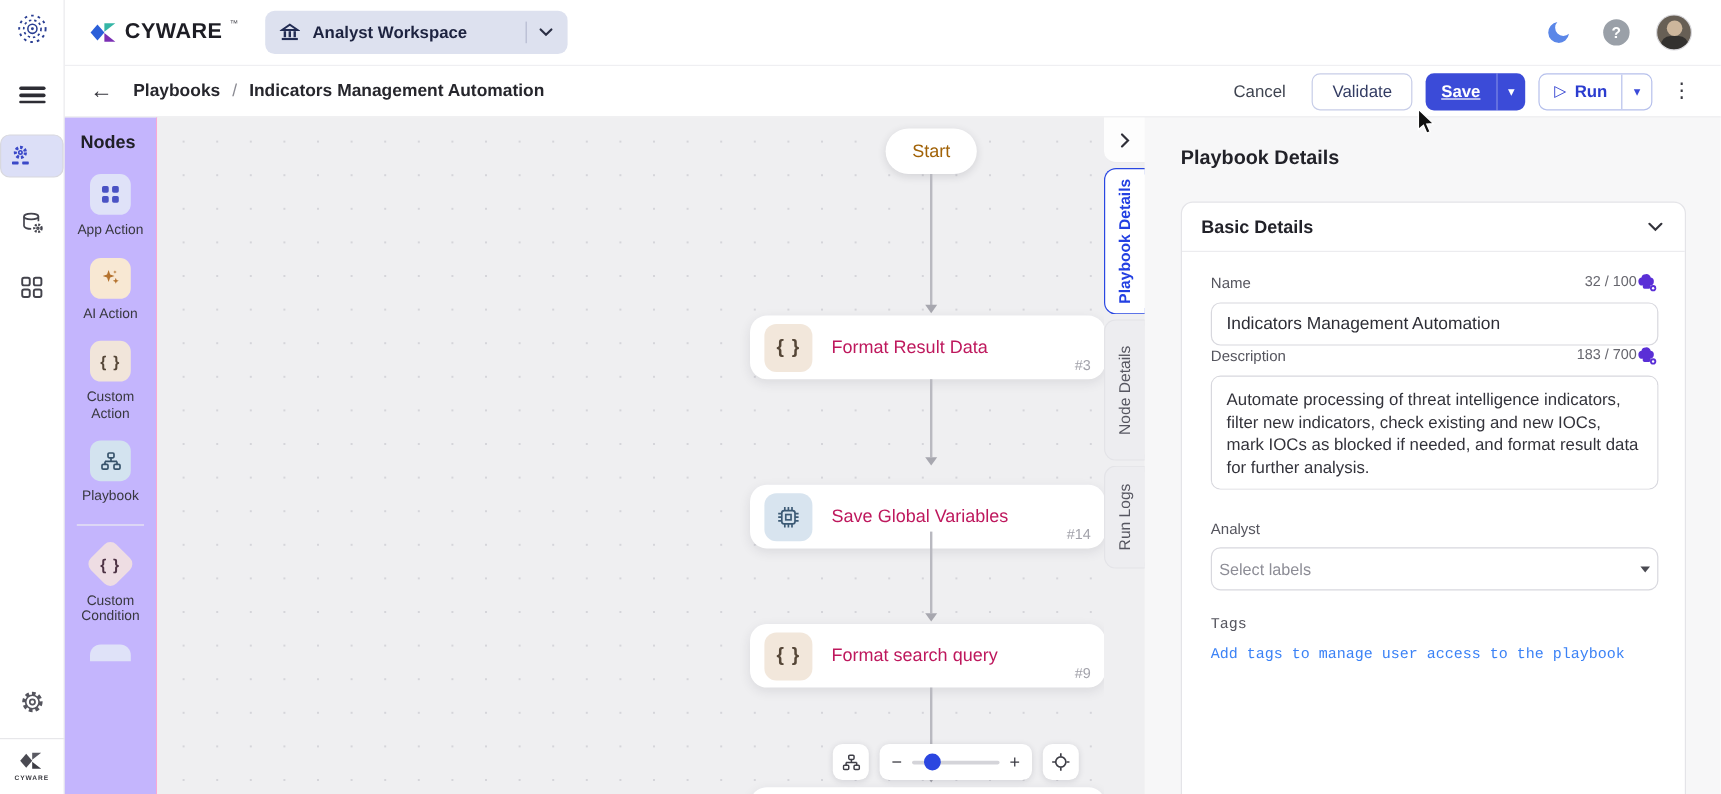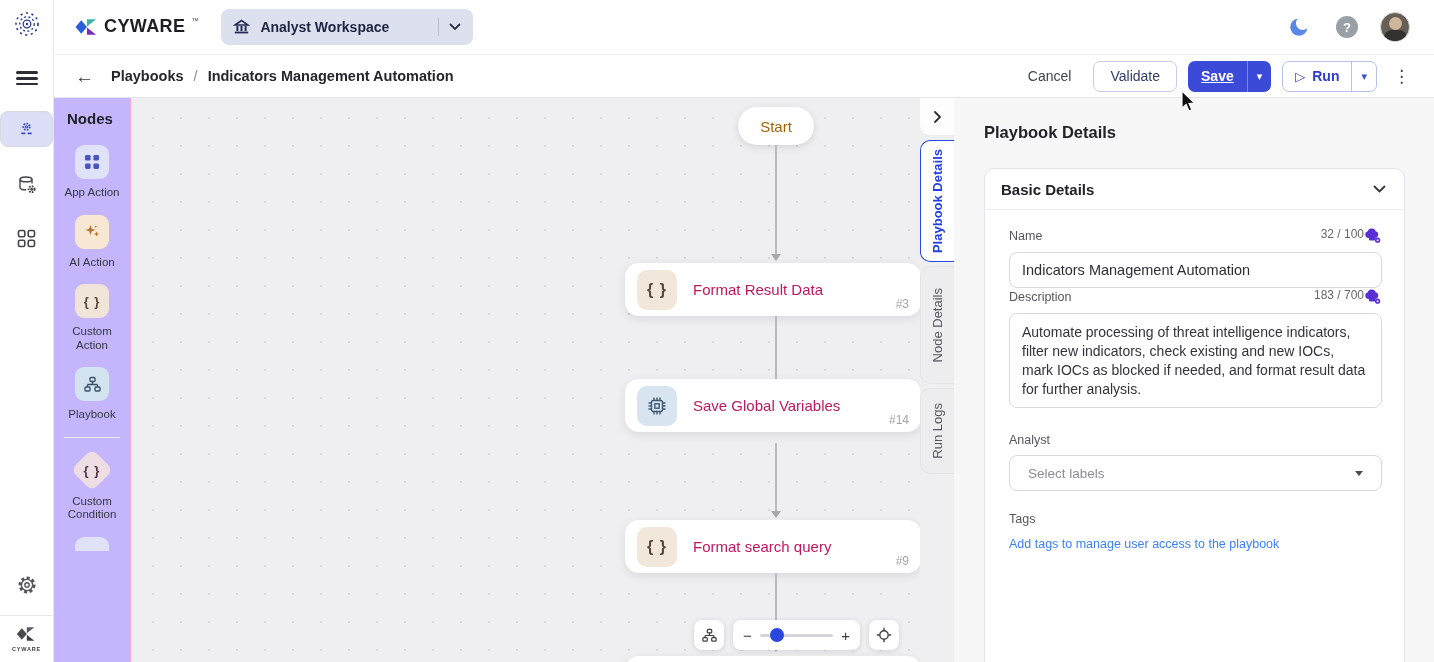--- a/index.html
+++ b/index.html
@@ -119,21 +119,21 @@
   .ai-btn { cursor:pointer; display:flex;}
   .inp { width:100%; height:36px; border:1px solid #d8d8de; border-radius:8px; background:#fff; padding:0 12px;
          font-size:14.5px; color:#2e2e36; font-family:inherit; outline:none;}
   .status-row { display:flex; align-items:center; margin:16px 0 19px;}
   .status-row .f-label{ font-size:13px; color:#4a4a53;}
   .toggle { width:28px; height:16px; border-radius:9px; background:#3b4bd8; position:relative; margin:0 10px 0 43px; cursor:pointer;}
   .toggle .knob { position:absolute; right:1.5px; top:1.5px; width:13px; height:13px; border-radius:50%; background:#fff;}
   .status-val { font-size:13.5px; color:#33333b;}
   textarea.inp { height:95px; padding:9px 12px; resize:none; font-size:14px; line-height:1.35; color:#33333b;}
   .sel { width:100%; height:36px; border:1px solid #d8d8de; border-radius:8px; background:#fff; display:flex;
-         align-items:center; justify-content:space-between; padding:0 18px; cursor:pointer; margin-bottom:0;}
+         align-items:center; justify-content:space-between; padding:0 6px; cursor:pointer; margin-bottom:0;}
   .sel .ph { font-size:13.5px; color:#8d8d96;}
   .careting { width:0; height:0; border-left:4.5px solid transparent; border-right:4.5px solid transparent; border-top:5.5px solid #4a4a52;}
   .group { margin-bottom:21px;}
   .helper { font-size:12.5px; color:#3b82f6; margin-top:11px;}
   .cursor { position:absolute; left:1180px; top:90px; z-index:50; pointer-events:none;}
 </style>
 </head>
 <body>
 
 <div class="rail">
@@ -331,21 +331,21 @@
         <span class="nico tan">
             <span class="braces">{ }</span>
           </span>
         <span class="ntitle">Format Result Data</span>
         <span class="nid">#3</span>
       </div>
 
       <div class="edge" style="left:644px; top:218px; height:65px;"></div>
       <div class="arrowhead" style="left:640px; top:283px;"></div>
 
-      <div class="cnode" style="top:281px;text-align:right;">
+      <div class="cnode" style="top:306px;text-align:right;">
         <span class="nico blue">
           <svg width="20" height="20" viewBox="0 0 20 20" fill="none" stroke="#3c5a75" stroke-width="1.4">
             <rect x="4.5" y="4.5" width="11" height="11" rx="2"></rect>
             <rect x="7.8" y="7.8" width="4.4" height="4.4"></rect>
             <path d="M7 1.5 v3 M10 1.5 v3 M13 1.5 v3 M7 15.5 v3 M10 15.5 v3 M13 15.5 v3 M1.5 7 h3 M1.5 10 h3 M1.5 13 h3 M15.5 7 h3 M15.5 10 h3 M15.5 13 h3"></path>
           </svg>
         </span>
         <span class="ntitle">Save Global Variables</span>
         <span class="nid">#14</span>
       </div>
@@ -456,21 +456,21 @@
           <div class="group">
             <div class="f-row" style="margin-bottom:8px;">
               <span class="f-label">Analyst</span>
             </div>
             <div class="sel">
               <span class="ph">Select labels</span>
               <span class="careting"></span>
             </div>
           </div>
 
-          <div class="group" style="margin-bottom:0;">
+          <div class="group" style="margin-bottom:0;font-family:Liberation Mono, monospace;">
             <div class="f-row" style="margin-bottom:8px;">
               <span class="f-label">Tags</span>
             </div>
             <div class="helper">Add tags to manage user access to the playbook</div>
           </div>
 
           
 
         </div>
       </div>

